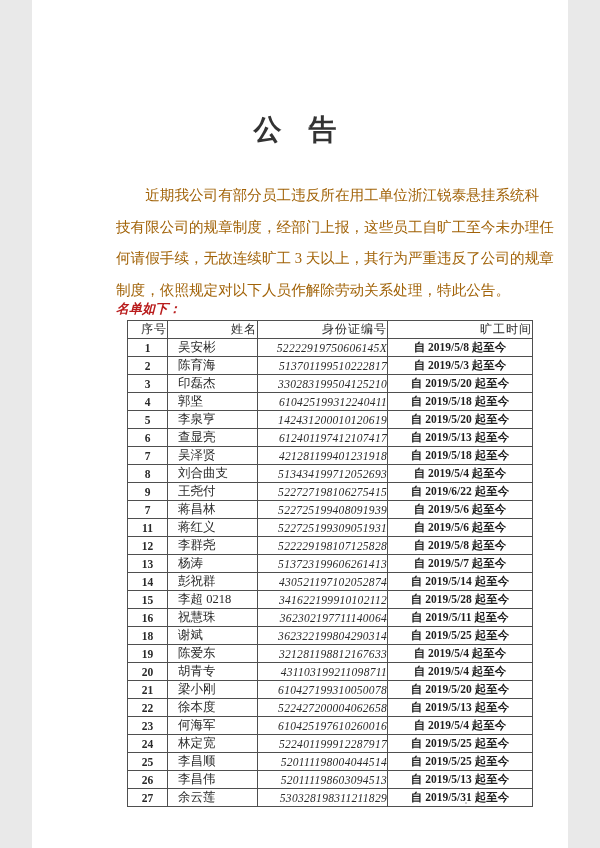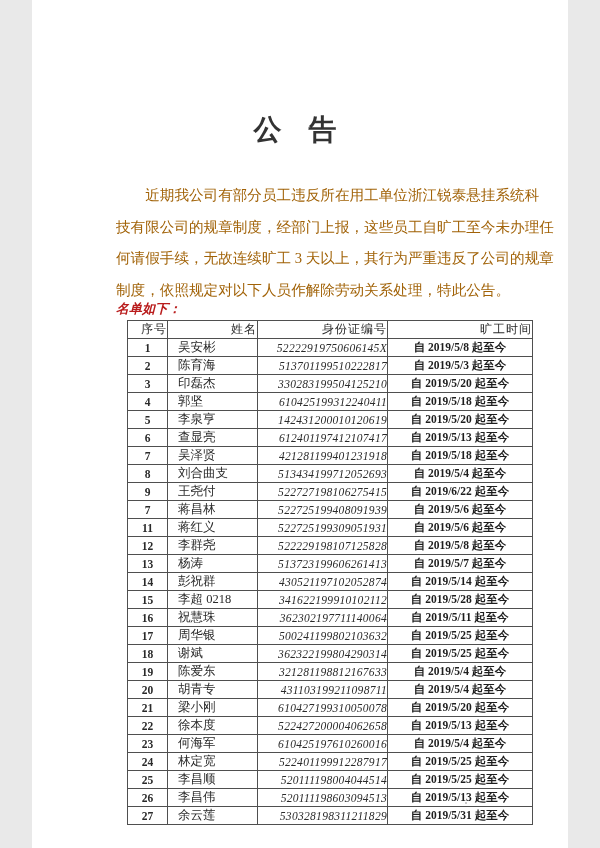--- a/index.html
+++ b/index.html
@@ -185,26 +185,20 @@
           <td class="idnum">341622199910102112</td>
           <td class="date">自 2019/5/28 起至今</td>
         </tr>
         <tr>
           <td class="seq">16</td>
           <td class="name">祝慧珠</td>
           <td class="idnum">362302197711140064</td>
           <td class="date">自 2019/5/11 起至今</td>
         </tr>
         <tr>
-          <td class="seq">17</td>
-          <td class="name">周华银</td>
-          <td class="idnum">500241199802103632</td>
-          <td class="date">自 2019/5/25 起至今</td>
-        </tr>
-        <tr>
           <td class="seq">18</td>
           <td class="name">谢斌</td>
           <td class="idnum">362322199804290314</td>
           <td class="date">自 2019/5/25 起至今</td>
         </tr>
         <tr>
           <td class="seq">19</td>
           <td class="name">陈爱东</td>
           <td class="idnum">321281198812167633</td>
           <td class="date">自 2019/5/4 起至今</td>

